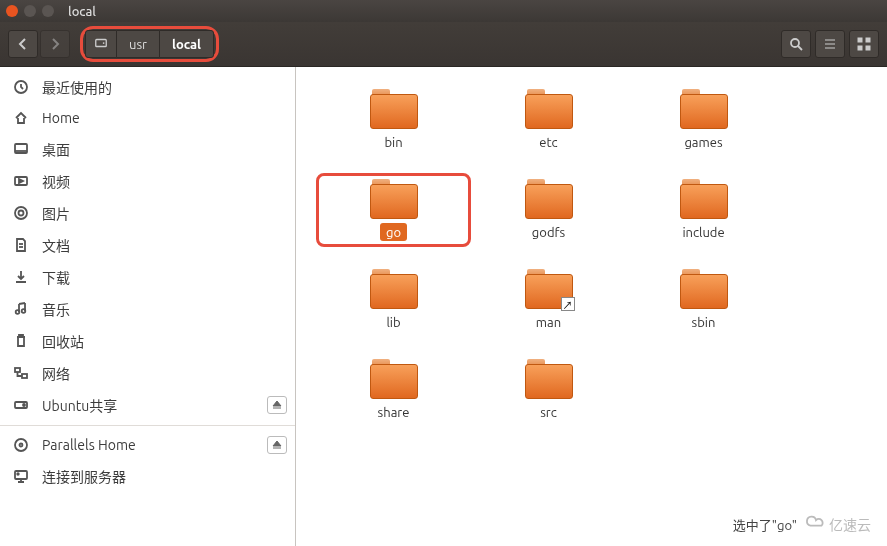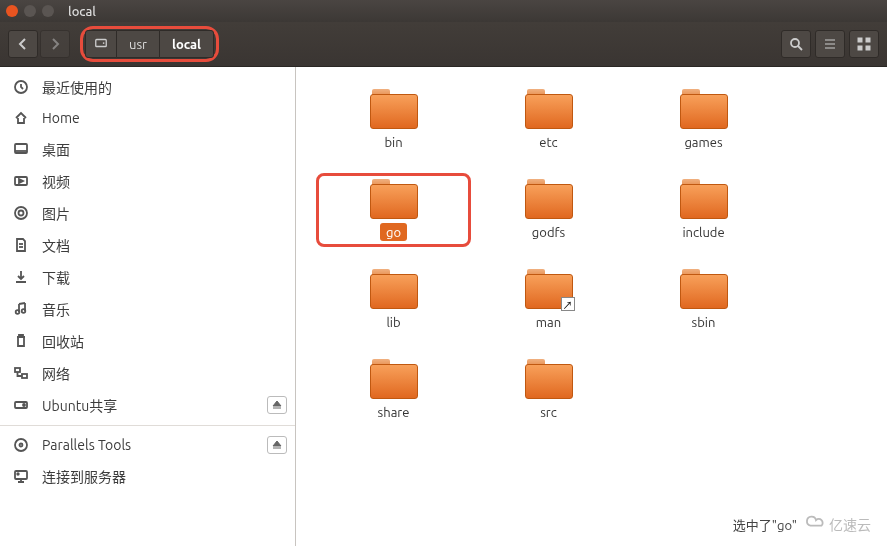--- a/index.html
+++ b/index.html
@@ -363,21 +363,21 @@
         </span>
       </div>
       <div class="sb-sep"></div>
       <div class="sb-item">
         <span class="sb-icon">
           <svg viewBox="0 0 16 16">
             <circle cx="8" cy="8" r="6"></circle>
             <circle cx="8" cy="8" r="1.5"></circle>
           </svg>
         </span>
-        <span>Parallels Tools</span>
+        <span>Parallels Home</span>
         <span class="sb-eject">
           <svg width="10" height="10" viewBox="0 0 10 10">
             <path d="M5 1 L9 6 H1 Z M1 8 H9" stroke="#666" fill="#666" stroke-width="1"></path>
           </svg>
         </span>
       </div>
       <div class="sb-item">
         <span class="sb-icon">
           <svg viewBox="0 0 16 16">
             <rect x="2" y="3" width="12" height="8" rx="1"></rect>

